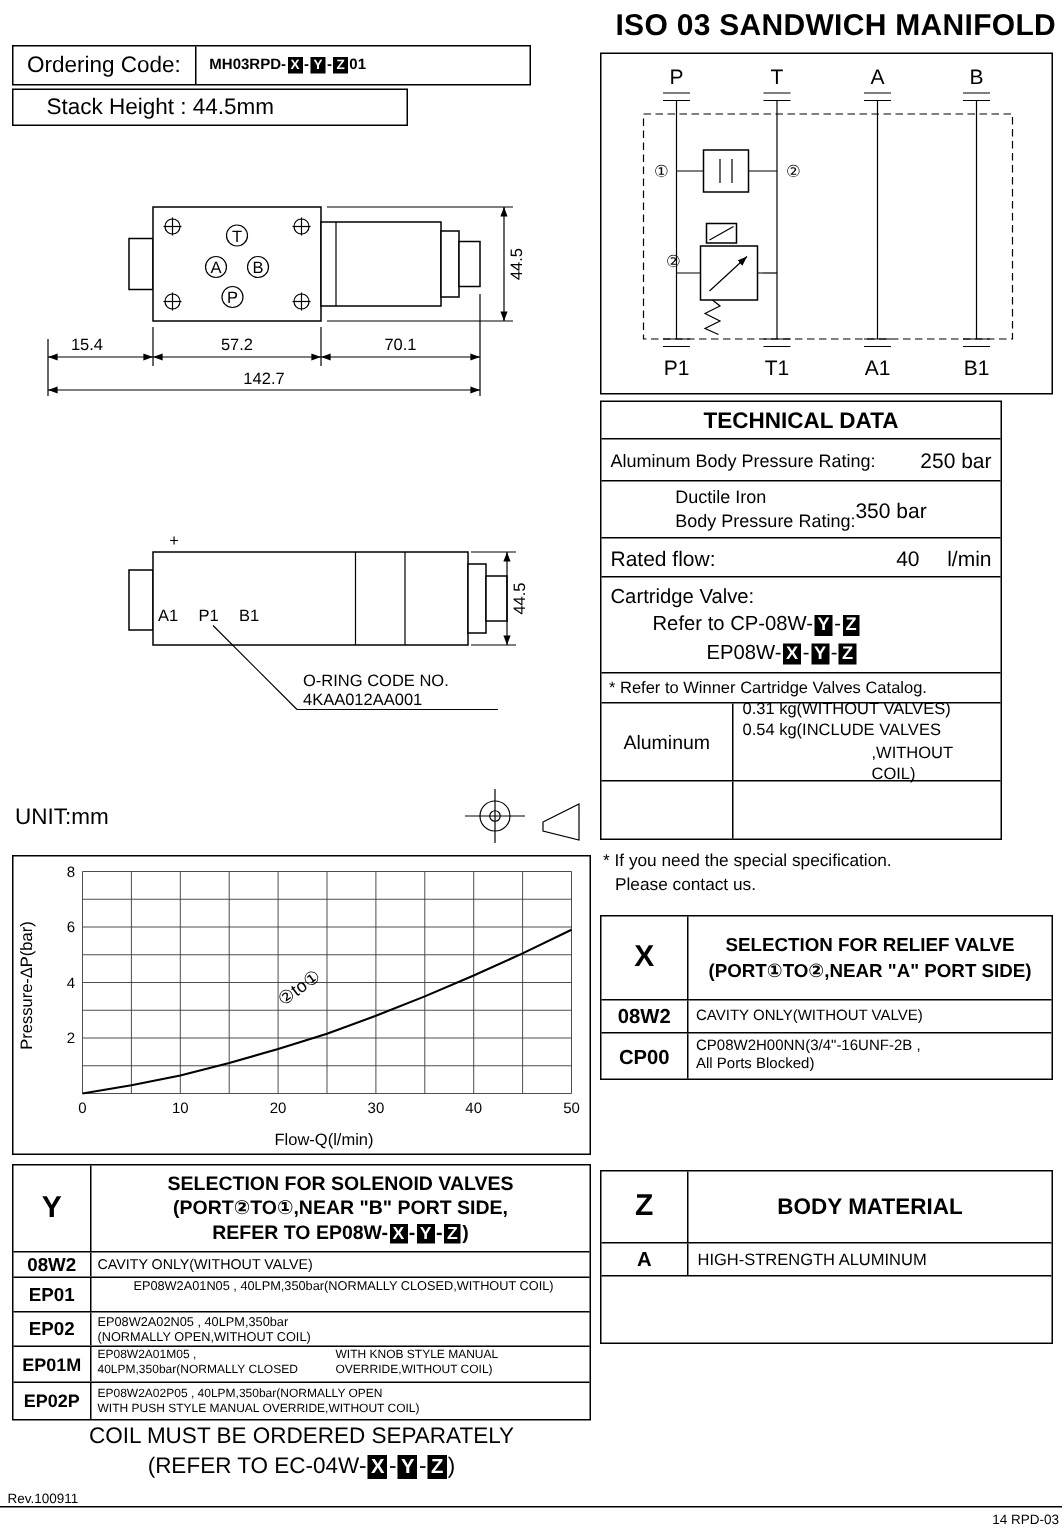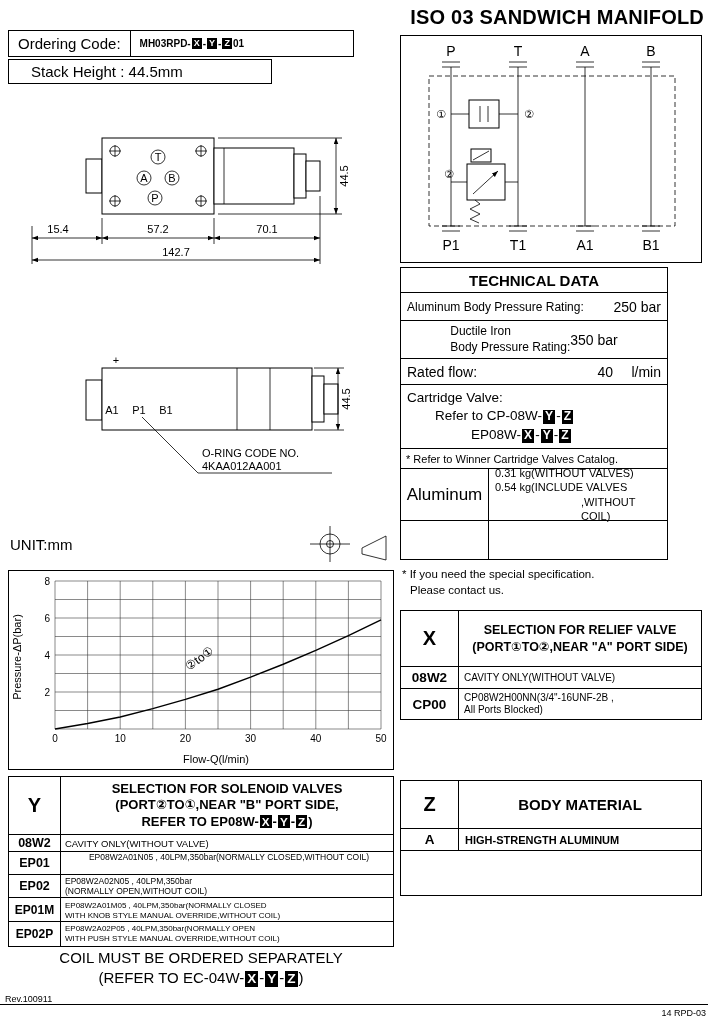--- a/index.html
+++ b/index.html
@@ -203,21 +203,21 @@
   </div>
   <div class="trow" style="height:23px">
     <div class="keycell" style="width:52px;font-size:12.5px">EP02</div>
     <div style="flex:1;display:flex;flex-direction:column;justify-content:center;padding-left:4px;font-size:8.5px;line-height:1.2">
       <div>EP08W2A02N05 , 40LPM,350bar</div>
       <div>(NORMALLY OPEN,WITHOUT COIL)</div>
     </div>
   </div>
   <div class="trow" style="height:24px">
     <div class="keycell" style="width:52px;font-size:12px">EP01M</div>
-    <div style="flex:1;display:flex;flex-direction:column;justify-content:flex-end;padding-left:4px;font-size:8px;line-height:1.25">
+    <div style="flex:1;display:flex;flex-direction:row;justify-content:flex-end;padding-left:4px;font-size:8px;line-height:1.25">
       <div>EP08W2A01M05 , 40LPM,350bar(NORMALLY CLOSED</div>
       <div>WITH KNOB STYLE MANUAL OVERRIDE,WITHOUT COIL)</div>
     </div>
   </div>
   <div class="trow last" style="height:24px">
     <div class="keycell" style="width:52px;font-size:12px">EP02P</div>
     <div style="flex:1;display:flex;flex-direction:column;justify-content:center;padding-left:4px;font-size:8px;line-height:1.25">
       <div>EP08W2A02P05 , 40LPM,350bar(NORMALLY OPEN</div>
       <div>WITH PUSH STYLE MANUAL OVERRIDE,WITHOUT COIL)</div>
     </div>
@@ -293,21 +293,21 @@
     <span style="font-size:14px">40</span>
     <span style="font-size:14px;width:48px;text-align:right">l/min</span>
   </div>
   <div class="trow" style="height:64px;flex:none;flex-direction:column;justify-content:center;padding:2px 6px;font-size:13.5px;line-height:1.35">
     <div>Cartridge Valve:</div>
     <div style="padding-left:28px"><span>Refer to CP-08W-</span><span class="inv">Y</span><span>-</span><span class="inv">Z</span></div>
     <div style="padding-left:64px"><span>EP08W-</span><span class="inv">X</span><span>-</span><span class="inv">Y</span><span>-</span><span class="inv">Z</span></div>
   </div>
   <div class="trow" style="height:20px;flex:none;align-items:center;padding:0 5px;font-size:11px">* Refer to Winner Cartridge Valves Catalog.</div>
   <div class="trow" style="height:52px;flex:none">
-    <div class="keycell" style="width:88px;font-size:17px;font-weight:normal">Aluminum</div>
+    <div class="keycell" style="width:88px;font-size:13px;font-weight:normal">Aluminum</div>
     <div style="flex:1;display:flex;flex-direction:column;justify-content:center;padding:2px 6px;font-size:11px;line-height:1.3">
       <div>0.31  kg(WITHOUT VALVES)</div>
       <div>0.54  kg(INCLUDE VALVES</div>
       <div style="padding-left:86px">,WITHOUT COIL)</div>
     </div>
   </div>
   <div style="flex:1;display:flex">
     <div style="width:88px;border-right:1px solid #000"></div>
     <div style="flex:1"></div>
   </div>
@@ -339,20 +339,20 @@
   </div>
 </div>
 
 <div class="abs box" style="left:400px;top:780px;width:302px;height:116px;display:flex;flex-direction:column">
   <div class="trow" style="height:48px;flex:none">
     <div class="keycell" style="width:58px;font-size:20px">Z</div>
     <div style="flex:1;display:flex;align-items:center;justify-content:center;font-weight:bold;font-size:15px">BODY MATERIAL</div>
   </div>
   <div class="trow" style="height:22px;flex:none">
     <div class="keycell" style="width:58px;font-size:13.5px">A</div>
-    <div style="flex:1;display:flex;align-items:center;padding-left:6px;font-size:11px;font-weight:bold">HIGH-STRENGTH ALUMINUM</div>
+    <div style="flex:1;display:flex;align-items:center;padding-left:6px;font-size:11px;font-weight:normal">HIGH-STRENGTH ALUMINUM</div>
   </div>
   <div style="flex:1"></div>
 </div>
 
 <div class="abs" style="left:0;top:1004px;width:708px;border-top:1px solid #000"></div>
 <div class="abs" style="left:5px;top:994px;font-size:9px">Rev.100911</div>
 <div class="abs" style="right:2px;top:1008px;font-size:9px">14 RPD-03</div>
 
 </body></html>

